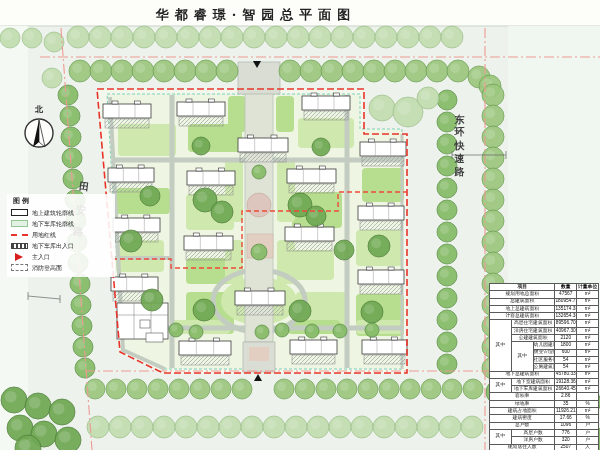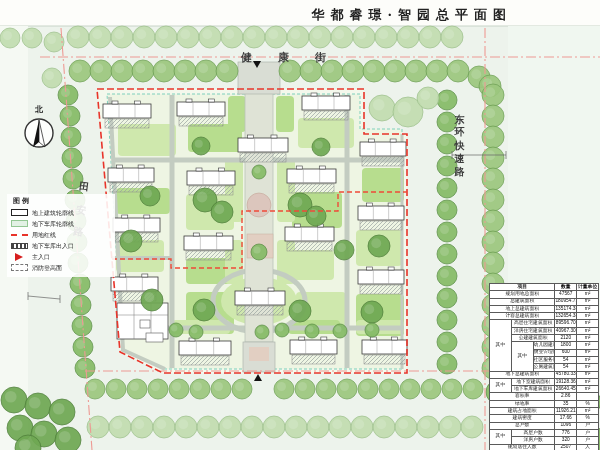--- a/index.html
+++ b/index.html
@@ -1,19 +1,19 @@
 <!DOCTYPE html>
 <html><head>
 <meta charset="utf-8">
 <style>
   html,body{margin:0;padding:0;background:#fff;}
   .stage{position:relative;width:600px;height:450px;background:#edf3ec;overflow:hidden;
          font-family:"Liberation Sans",sans-serif;color:#222;}
   #map{position:absolute;left:0;top:0;}
-  .title{position:absolute;top:6px;left:0;width:512px;text-align:right;
+  .title{position:absolute;top:6px;left:0;width:512px;text-align:center;
          font-family:"DejaVu Serif",serif;font-weight:bold;font-size:13px;
          letter-spacing:6px;color:#222;}
   .street{position:absolute;font-weight:bold;color:#3d3d3d;white-space:nowrap;}
   .street-top{left:241px;top:50px;font-size:11px;letter-spacing:26px;}
   .street-bottom{left:228px;top:375px;font-size:10px;letter-spacing:32px;}
   .street-v{writing-mode:vertical-rl;text-orientation:upright;}
   .street-left{left:74px;top:174px;font-size:10px;letter-spacing:22px;transform:rotate(7deg);}
   .street-right{left:452px;top:106px;font-size:10px;letter-spacing:13px;}
   .north{position:absolute;left:18px;top:104px;width:42px;text-align:center;}
   .north .n-label{font-size:8px;font-weight:bold;color:#222;display:block;}
@@ -603,21 +603,20 @@
 
     <g>
       <circle cx="39" cy="133" r="14" fill="rgba(255,255,255,.85)" stroke="#333" stroke-width="1.4"></circle>
       <path d="M39,120 L33,147 L39,142 Z" fill="#111"></path>
       <path d="M39,120 L45,147 L39,142 Z" fill="#fff" stroke="#111" stroke-width="0.7"></path>
     </g>
   </svg>
 
   <div class="title">华都睿璟·智园总平面图</div>
 
-  <div class="street street-top">健康街</div>
   <div class="street street-v street-left">田安路</div>
   <div class="street street-v street-right">东环快速路</div>
 
   <div class="north">
     <span class="n-label">北</span>
   </div>
 
   <div class="legend">
     <div class="lg-title">图例</div>
     <div class="lg-row">

